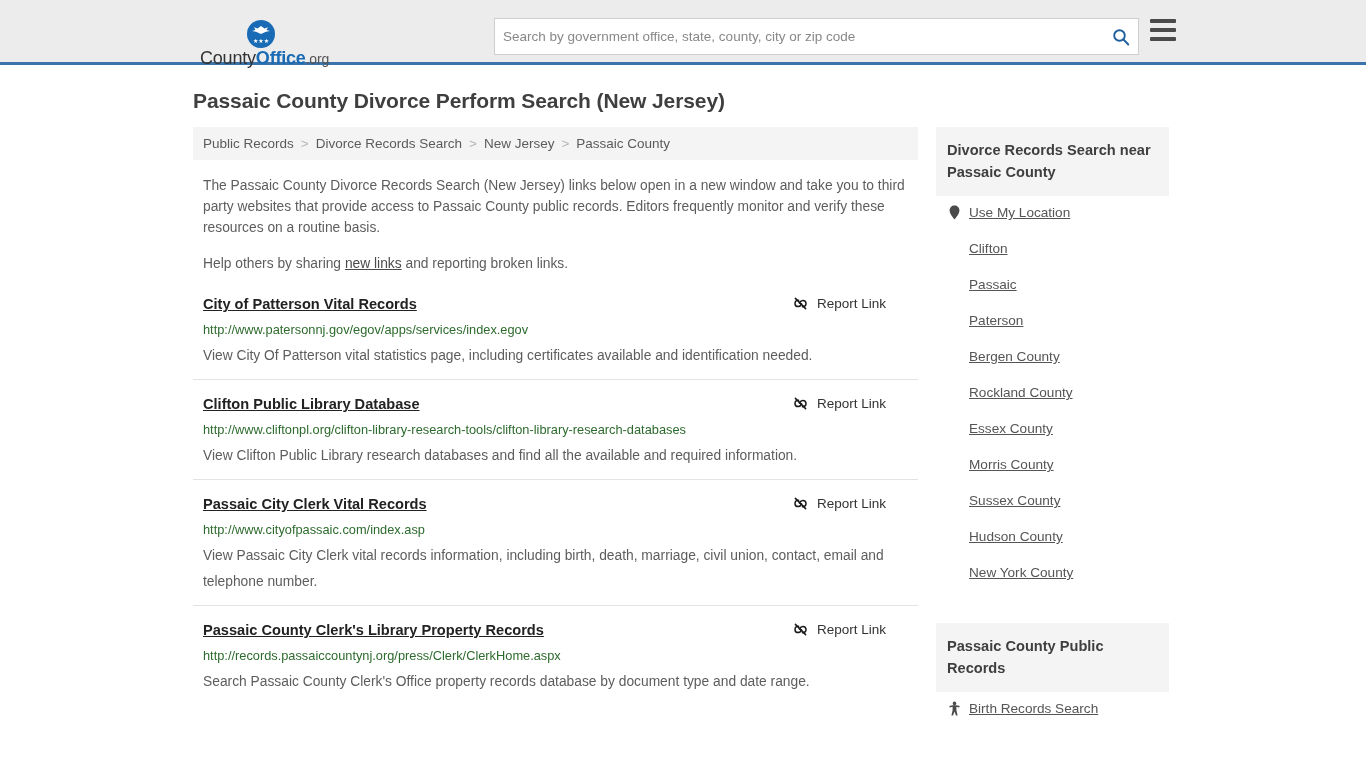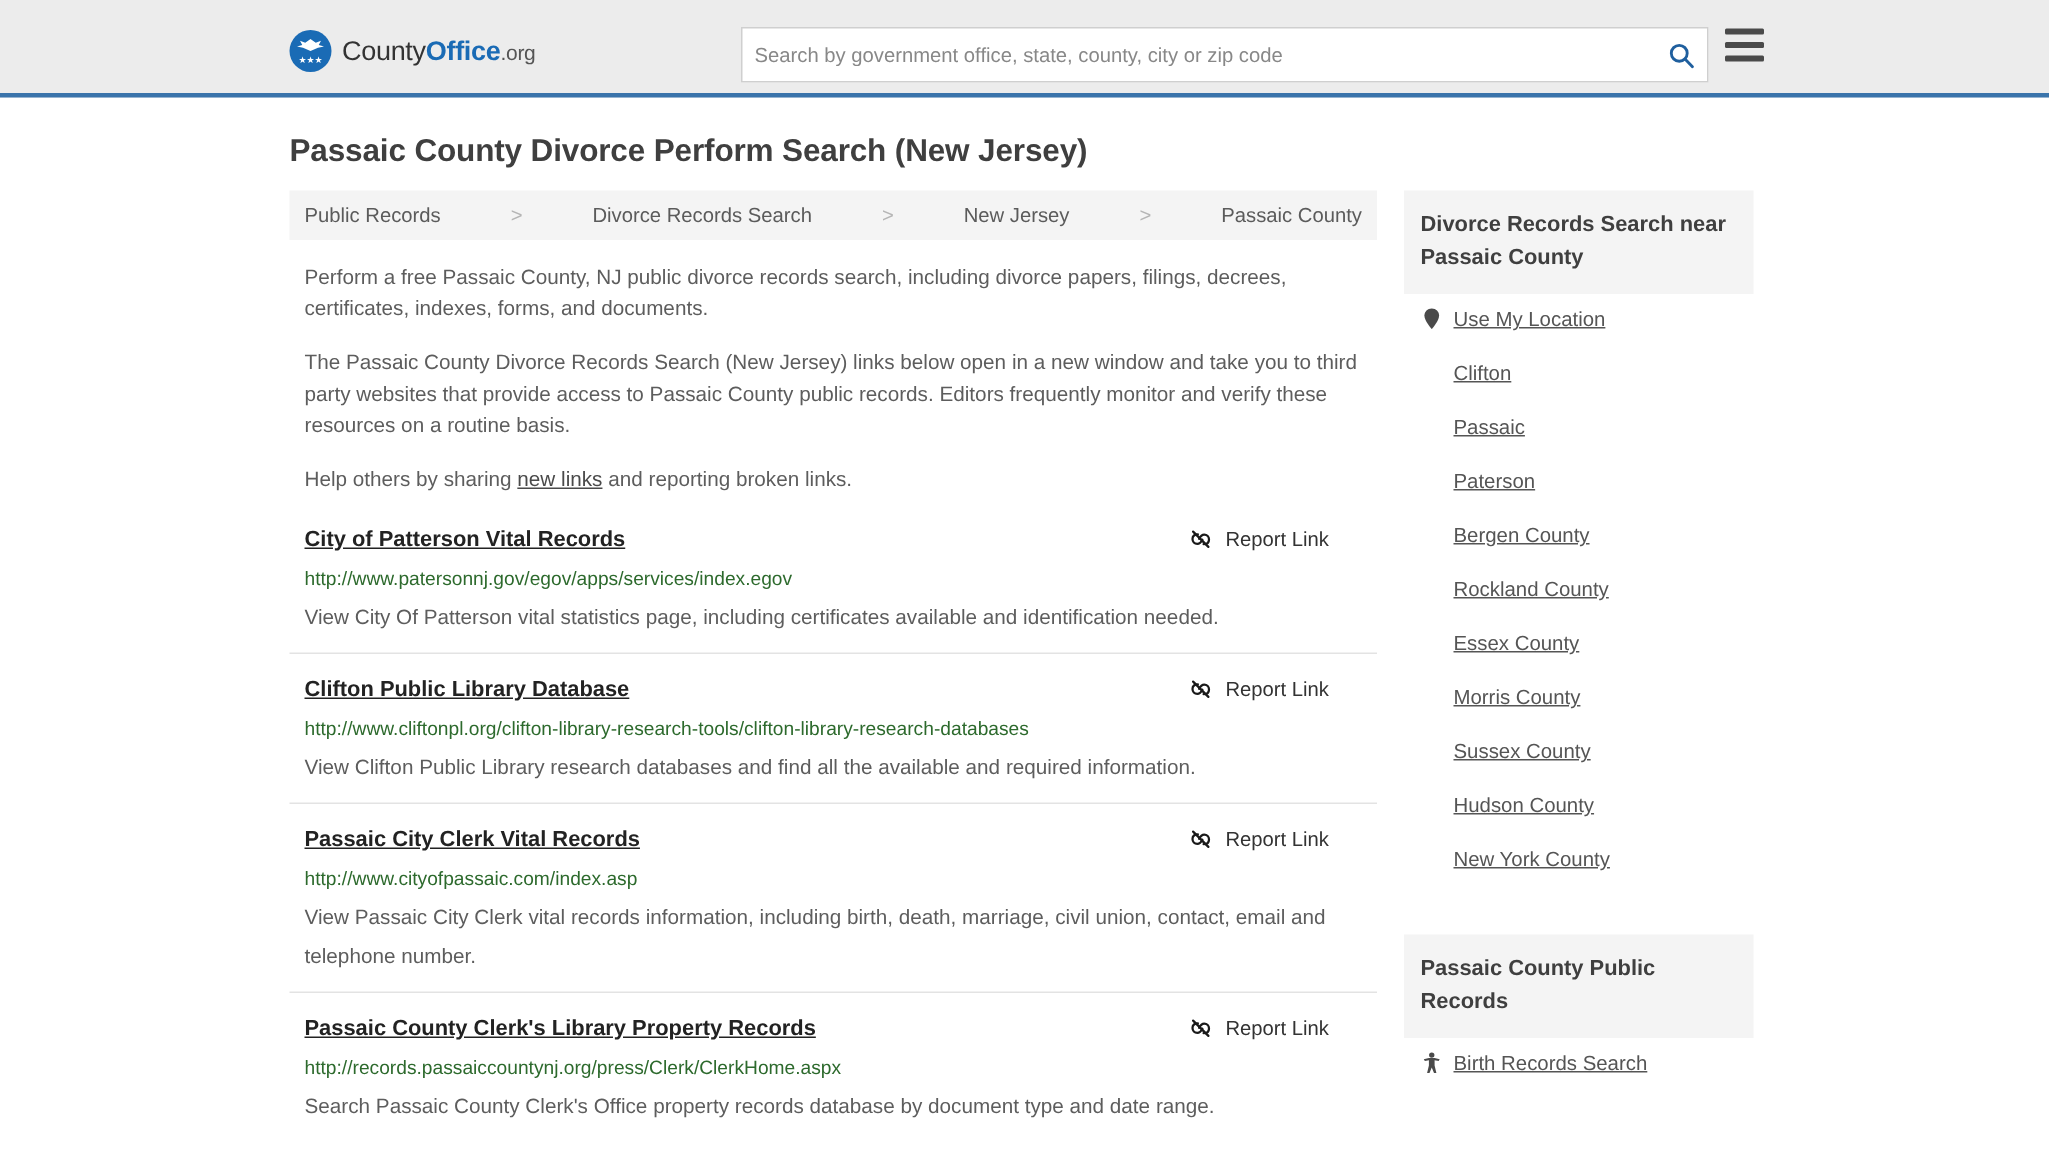--- a/index.html
+++ b/index.html
@@ -20,20 +20,21 @@
     display: flex;
     align-items: center;
     position: relative;
   }
   .brand {
     display: flex;
     align-items: center;
     position: absolute;
     left: 193px;
     top: 20px;
+    flex-direction: column;
   }
   .brand-logo {
     width: 28px; height: 28px;
     border-radius: 50%;
     background: #1a6bb5;
     position: relative;
     flex: none;
     overflow: hidden;
   }
   .brand-logo .eagle {
@@ -143,21 +144,20 @@
   
   .breadcrumb {
     background: #f4f4f4;
     padding: 9px 10px 9px 10px;
     font-size: 13.5px;
     color: #5b5b5b;
     display: flex;
     align-items: center;
     flex-wrap: wrap;
     gap: 0px;
-    justify-content: space-between;
   }
   .breadcrumb a {
     color: #5b5b5b;
     text-decoration: none;
   }
   .breadcrumb .sep {
     color: #b5b5b5;
     margin: 0 7px;
   }
 
@@ -307,21 +307,20 @@
         <nav class="breadcrumb" id="breadcrumb">
             <a href="#">Public Records</a>
             <span class="sep">&gt;</span>
             <a href="#">Divorce Records Search</a>
             <span class="sep">&gt;</span>
             <a href="#">New Jersey</a>
             <span class="sep">&gt;</span>
             <a href="#">Passaic County</a>
           </nav>
 
-        <p class="intro p1">Perform a free Passaic County, NJ public divorce records search, including divorce papers, filings, decrees, certificates, indexes, forms, and documents.</p>
         <p class="intro p2">The Passaic County Divorce Records Search (New Jersey) links below open in a new window and take you to third party websites that provide access to Passaic County public records. Editors frequently monitor and verify these resources on a routine basis.</p>
         <p class="intro p3">
           <span>Help others by sharing </span><a href="#">new links</a><span> and reporting broken links.</span>
         </p>
 
         <div class="results" id="result-list">
             <div class="result">
               <div class="result-head">
                 <a class="result-title" href="#">City of Patterson Vital Records</a>
                 <div class="report-link">

